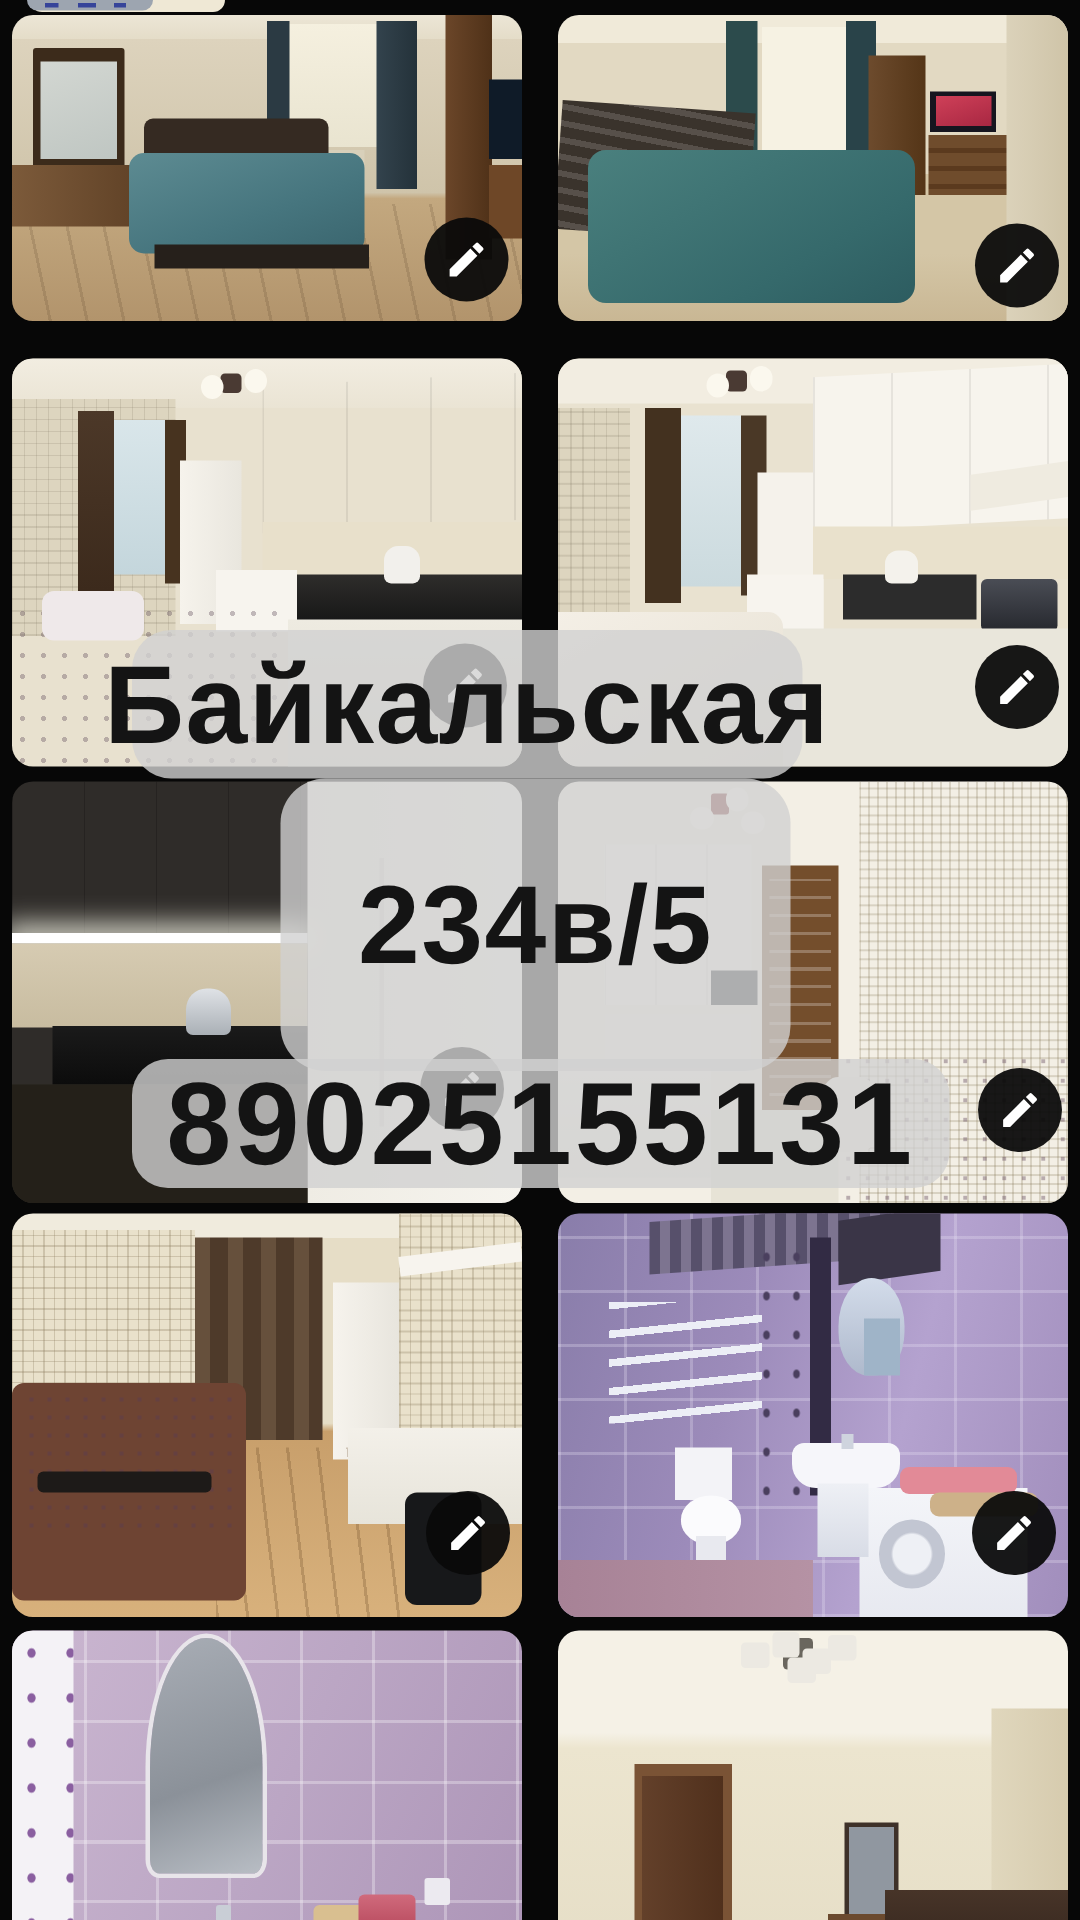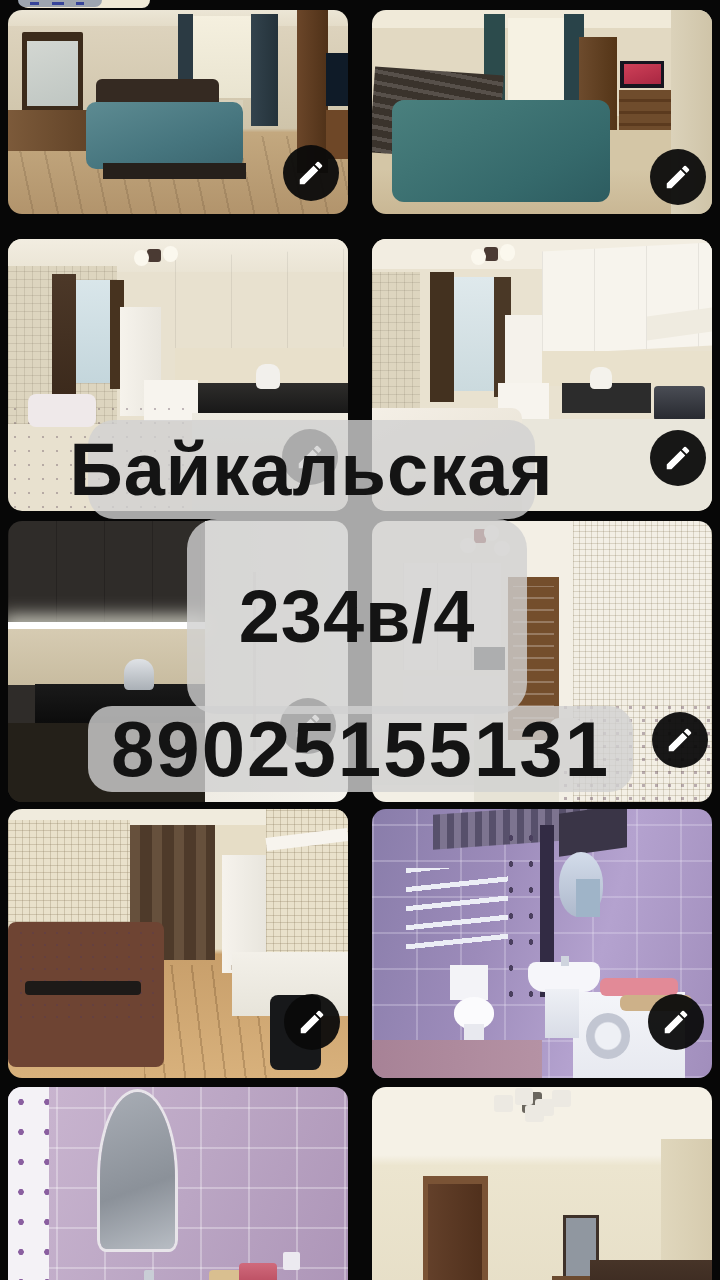--- a/index.html
+++ b/index.html
@@ -232,19 +232,19 @@
     <i class="sh" style="left:57%;top:50%;width:9%;height:22%;background:#9097a0;box-shadow:0 0 0 3px #3e3129;"></i>
     <i class="sh" style="left:53%;top:72%;width:14%;height:18%;background:#6b4a2f;"></i>
     <i class="sh" style="left:64%;top:66%;width:36%;height:22%;background:linear-gradient(#473428,#2f211a);"></i>
 
   </figure>
 
   <div class="chip t1" style="left:88px;top:420px;width:447px;height:99px;border-radius:26px;">
     <span>Байкальская</span>
   </div>
   <div class="chip t1" style="left:187px;top:519px;width:340px;height:195px;border-radius:30px;">
-    <span>234в/4</span>
+    <span>234в/5</span>
   </div>
   <div class="chip t4" style="left:88px;top:706px;width:545px;height:86px;border-radius:24px;text-align:center;">
     <span>89025155131</span>
   </div>
 
 </div>
 
 </body></html>

